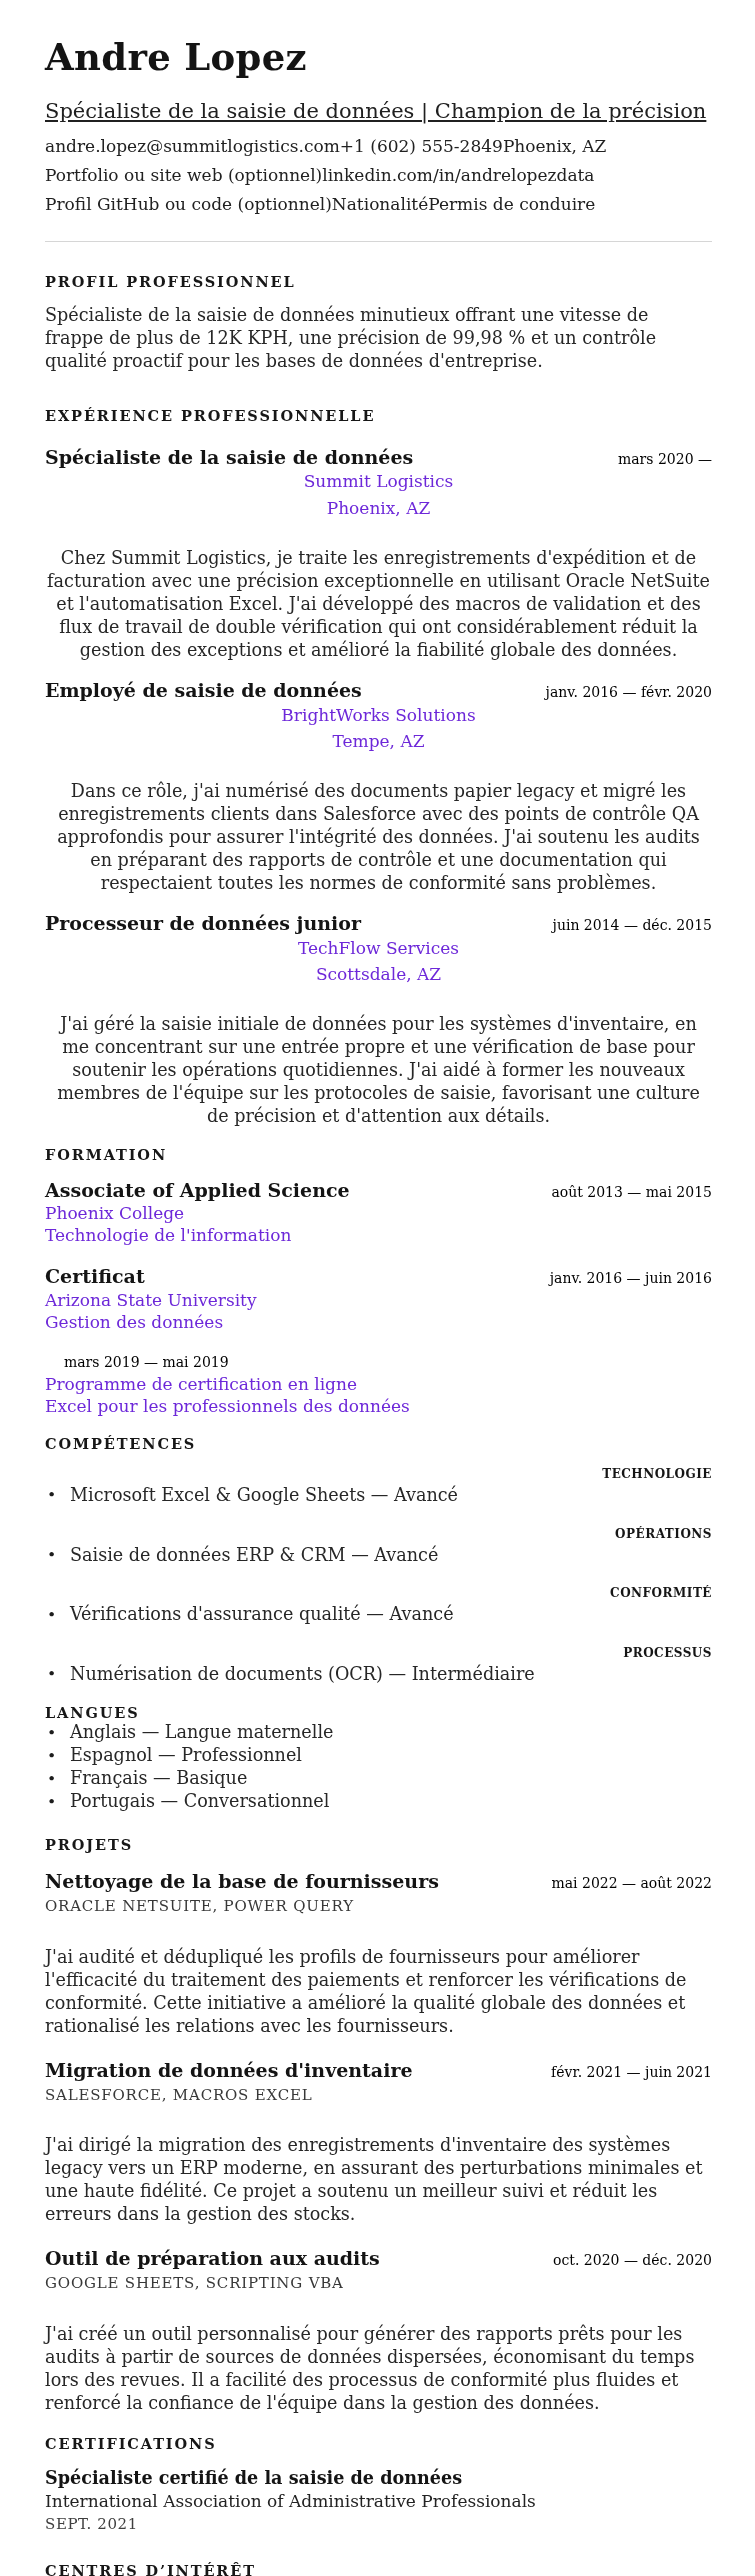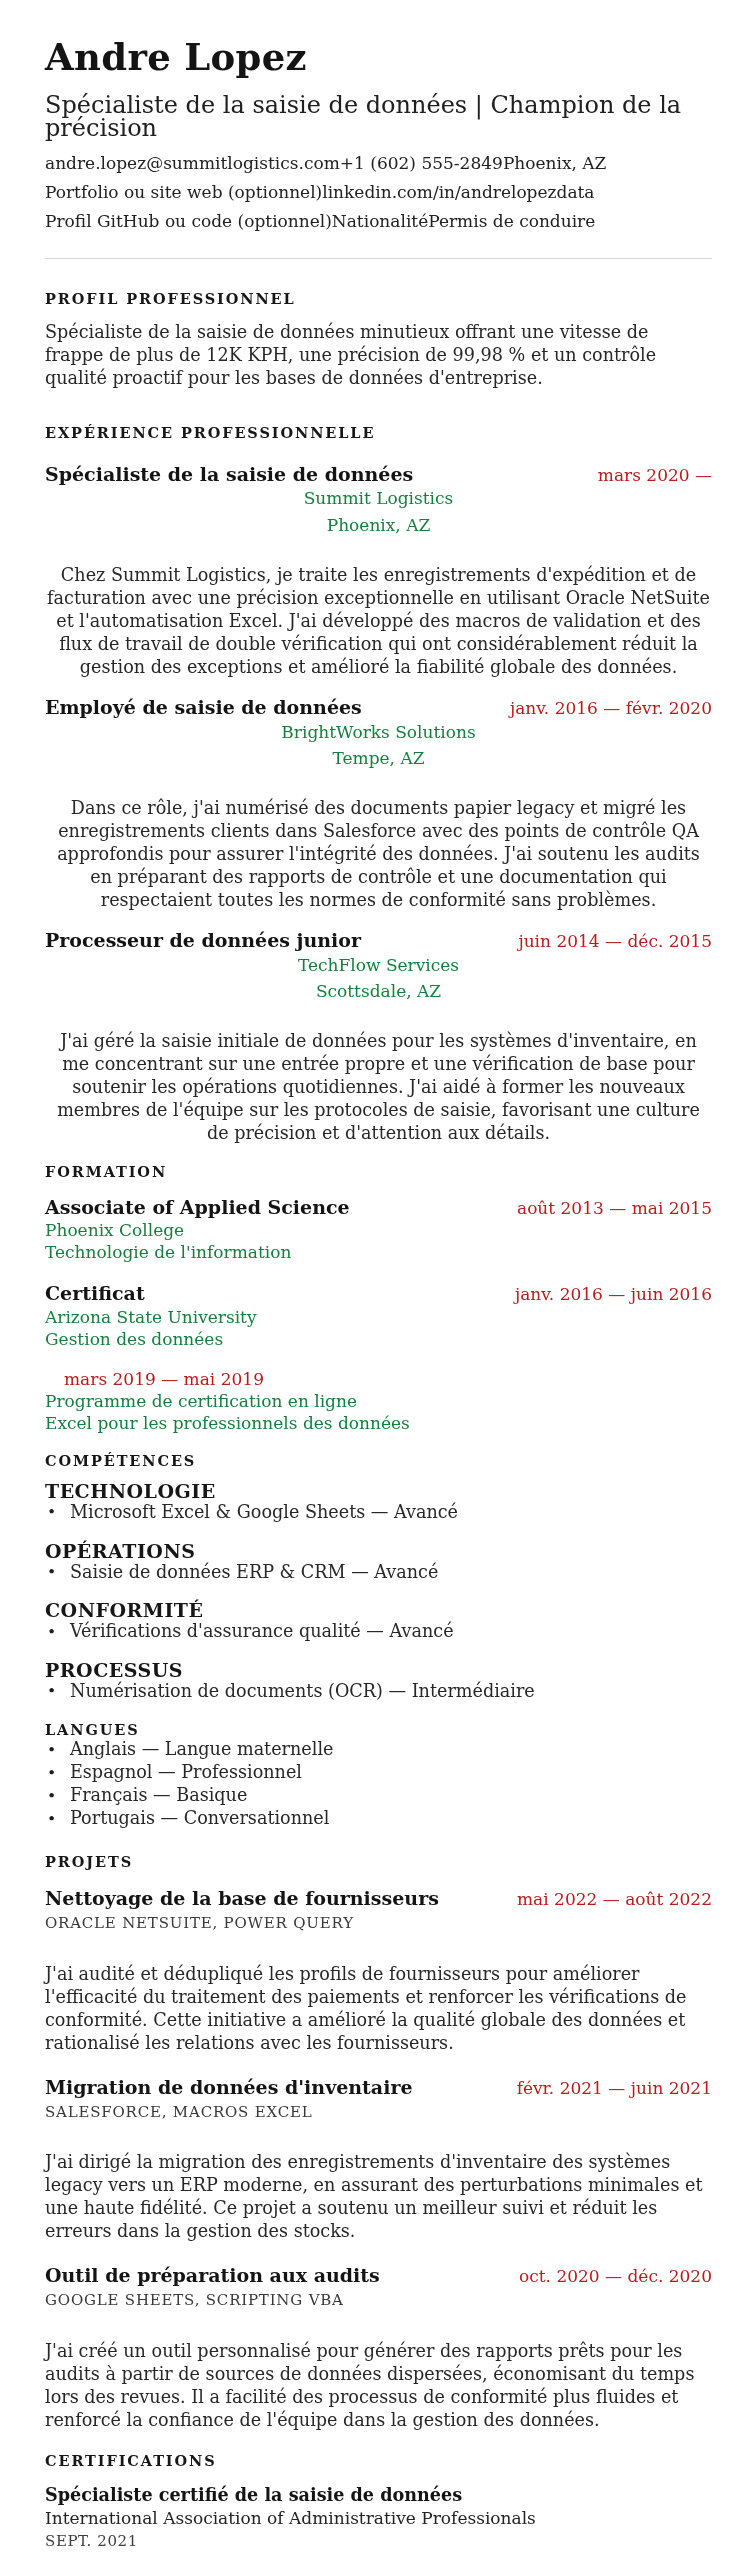--- a/index.html
+++ b/index.html
@@ -20,24 +20,25 @@
 
   
   .name {
     font-size: 37px;
     line-height: 44px;
     font-weight: 700;
     color: #141414;
     letter-spacing: 0.3px;
   }
   .subtitle {
-    font-size: 24px;
+    font-size: 21px;
     line-height: 23px;
-    margin-top: 15px;
+    margin-top: 21px;
     color: #202020;
+    text-decoration: underline;
   }
   .contact { margin-top: 14px; }
   .contact-row {
     display: flex;
     font-size: 17px;
     line-height: 19px;
     margin-top: 10px;
     color: #212121;
   }
   .divider {
@@ -80,30 +81,30 @@
     justify-content: space-between;
     align-items: baseline;
   }
   .entry-title {
     font-size: 19px;
     line-height: 23px;
     font-weight: 700;
     color: #141414;
   }
   .entry-date {
-    font-size: 17px;
+    font-size: 14px;
     line-height: 20px;
-    color: #b91c1c;
+    color: #000000;
     white-space: nowrap;
     padding-left: 19px;
   }
   .entry-sub {
     font-size: 17px;
     line-height: 20px;
-    color: #15803d;
+    color: #6d28d9;
   }
   .job .company  { margin-top: 2.5px; }
   .job .location { margin-top: 6.3px; }
   .job .entry-desc { margin-top: 29px; }
   .job { margin-bottom: 14px; }
 
   .edu { margin-bottom: 20px; }
   .edu .school { margin-top: 1.3px; }
   .edu .field  { margin-top: 2.5px; }
 
@@ -114,25 +115,26 @@
     letter-spacing: 0.8px;
     color: #383838;
     margin-top: 5px;
   }
   .project .entry-desc { margin-top: 30px; }
 
   
   .skill-groups { margin-top: 12.6px; }
   .skill-group { margin-bottom: 17.6px; }
   .skill-subhead {
-    font-size: 19px;
+    font-size: 12px;
     line-height: 19px;
     font-weight: 700;
     letter-spacing: 0.5px;
     color: #161616;
+    text-align: right;
   }
   .skill-group ul { margin-top: 6.3px; }
 
   
   ul.bullets {
     list-style: none;
     margin: 0;
     padding: 0;
   }
   ul.bullets li {

